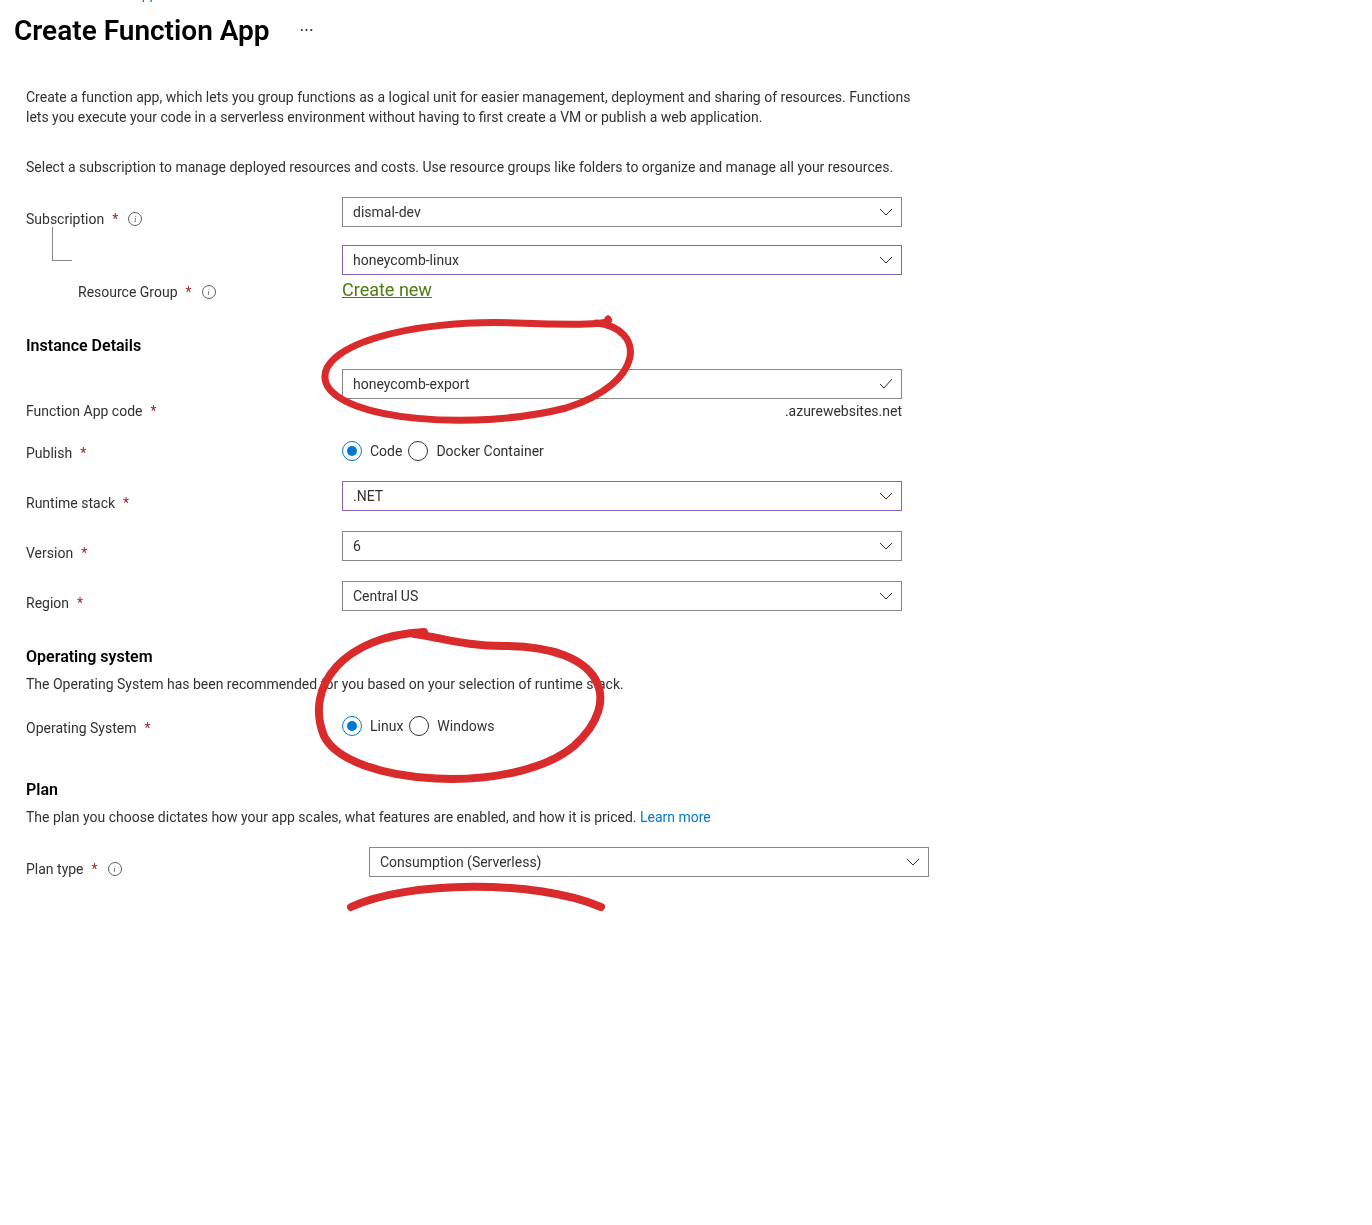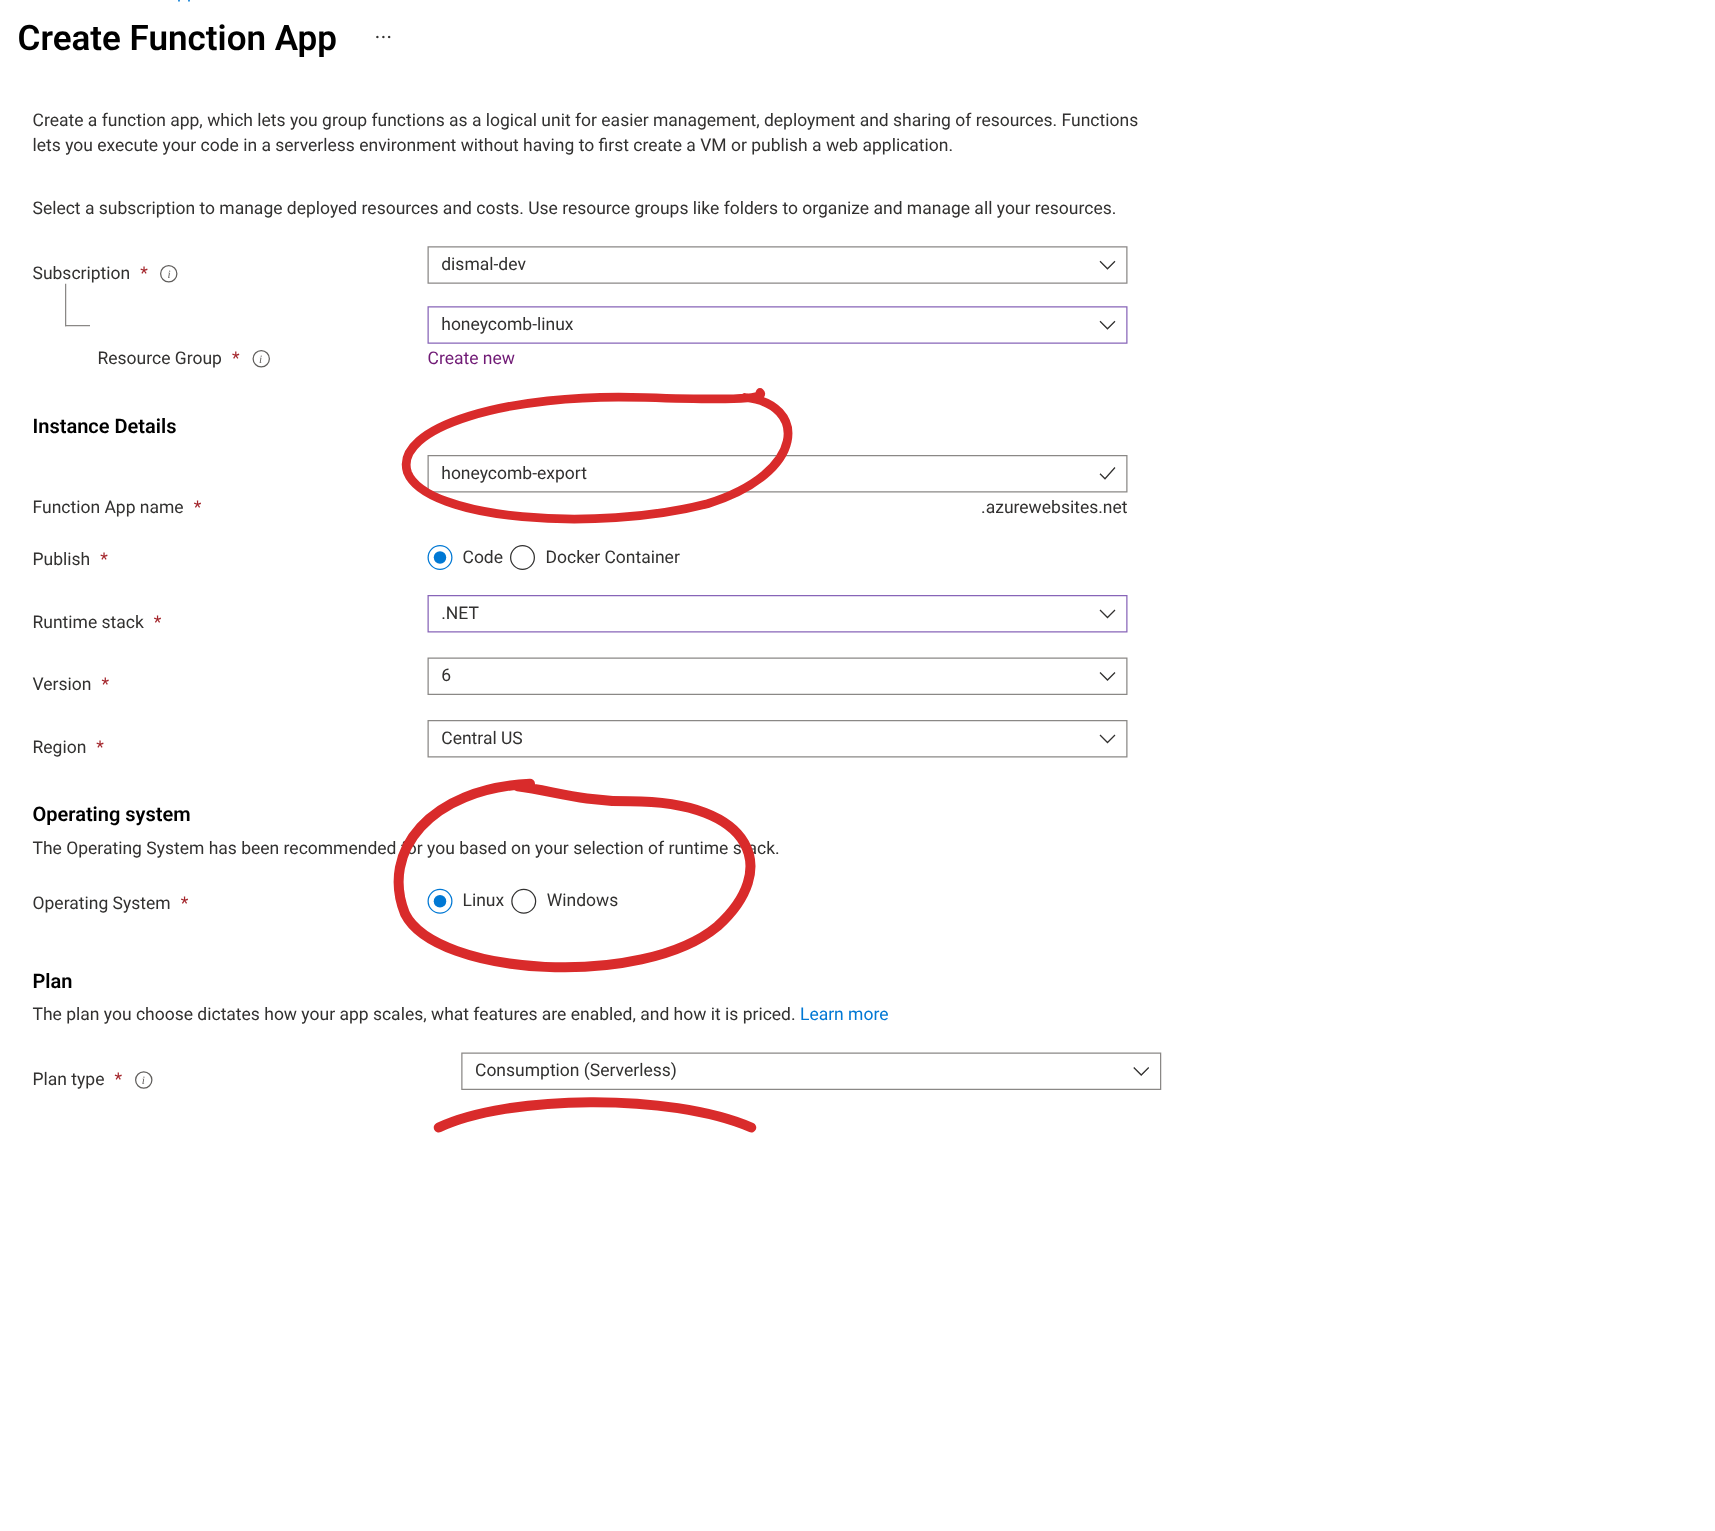--- a/index.html
+++ b/index.html
@@ -122,25 +122,26 @@
   }
   .chev svg, .check svg { display: block; }
   .check {
     position: absolute;
     right: 8px;
     top: 50%;
     transform: translateY(-50%);
   }
   .textinput { cursor: text; }
   .create-new {
-    font-size: 14px;
-    color: #701a75;
+    font-size: 18px;
+    color: #4d7c0f;
     margin-top: 4px;
     cursor: pointer;
     display: inline-block;
+    text-decoration: underline;
   }
   .tree-connector {
     position: absolute;
     left: 26px;
     top: -18px;
     width: 20px;
     height: 34px;
     border-left: 1px solid #8a8886;
     border-bottom: 1px solid #8a8886;
   }
@@ -246,21 +247,21 @@
           <span class="create-new">Create new</span>
         </div>
       </div>
     </div>
 
     <div class="section-block" style="margin-top:36px;">
       <div class="section-heading">Instance Details</div>
 
       <div class="row" style="margin-top:14px; position:relative;">
         <div class="label-col">
-          <span class="label-text">Function App name</span>
+          <span class="label-text">Function App code</span>
           <span class="req">*</span>
         </div>
         <div class="input-col">
           <div class="textinput">
             <span>honeycomb-export</span>
             <span class="check">
               <svg width="14" height="14" viewBox="0 0 14 14">
                   <path d="M1 7 L5 11 L13 2" fill="none" stroke="#323130" stroke-width="1"></path>
                 </svg>
             </span>

